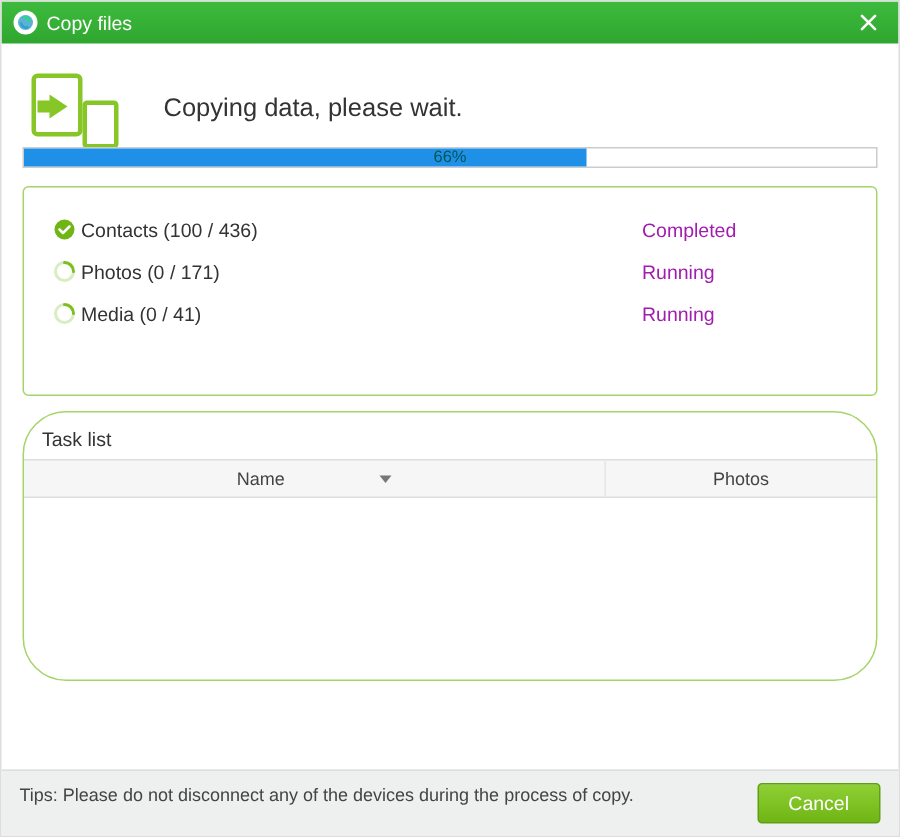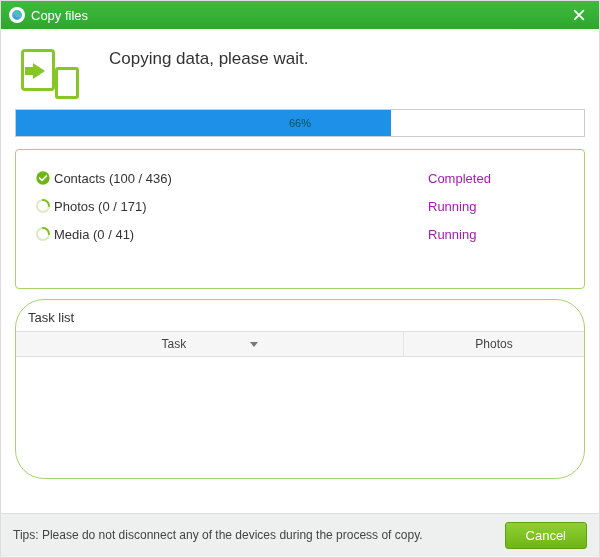--- a/index.html
+++ b/index.html
@@ -34,21 +34,22 @@
   .titlebar .close {
     width: 24px; height: 24px;
     display: flex; align-items: center; justify-content: center;
     font-size: 16px; cursor: pointer;
   }
   .content {
     padding: 14px 14px 0 14px;
   }
   .header-row {
     display: flex;
-    padding: 6px 4px 14px 4px;
+    align-items: center;
+    padding: 6px 4px 3px 4px;
   }
   .device-icon {
     width: 52px; height: 46px; position: relative; margin-right: 36px; margin-left: 2px;
   }
   .device-icon .tablet {
     position: absolute; width: 34px; height: 42px;
     border: 3px solid #86c626; background: #fff; border-radius: 4px;
     left: 0; top: 0;
   }
   .device-icon .phone {
@@ -64,21 +65,21 @@
     z-index: 3;
   }
   .device-icon .arrow::before {
     content: ""; position: absolute; left: -20px; top: -4px;
     width: 10px; height: 8px; background: #86c626;
   }
   .heading {
     font-size: 17px; color: #333;
   }
   .progress-wrap {
-    height: 28px; border: 1px solid #ccc; background: #fff; position: relative; margin-bottom: 12px;
+    height: 14px; border: 1px solid #ccc; background: #fff; position: relative; margin-bottom: 12px;
   }
   .progress-fill {
     height: 100%; background: #1e90e8; width: 66%;
   }
   .progress-label {
     position: absolute; left: 50%; top: 50%; transform: translate(-50%, -50%);
     font-size: 11px; color: #055; 
   }
   .status-box, .tasklist-box {
     border: 1px solid #a6d46a; border-radius: 4px; background: #fff;
@@ -107,21 +108,21 @@
   .task-header .col-name { flex: 1; text-align: center; padding: 5px 0; position: relative; border-right: 1px solid #e5e5e5; }
   .task-header .col-status { width: 180px; text-align: center; padding: 5px 0; }
   .sort-caret {
     display: inline-block; margin-left: 60px; width: 0; height: 0;
     border-left: 4px solid transparent; border-right: 4px solid transparent;
     border-top: 5px solid #777; vertical-align: middle;
   }
   .footer {
     position: absolute; left: 1px; right: 1px; bottom: 1px;
     background: #eef0ef; border-top: 1px solid #ddd;
-    display: flex; align-items: center; padding: 8px 12px;
+    display: flex; align-items: flex-start; padding: 8px 12px;
   }
   .footer .tips { flex: 1; font-size: 12px; color: #444; line-height: 1.4; }
   .footer .cancel-btn {
     background: linear-gradient(#8fd034, #6fb515);
     color: #fff; border: 1px solid #5fa012; border-radius: 3px;
     padding: 5px 20px; font-size: 13px; cursor: pointer;
   }
   @keyframes spin { to { transform: rotate(360deg); } }
   .spinner { animation: spin 1s linear infinite; transform-origin: 50% 50%; }
 </style>
@@ -190,21 +191,21 @@
       </span>
       <span class="name">Media (0 / 41)</span>
       <span class="state">Running</span>
     </div>
   </div>
 
   <div class="tasklist-box">
     <div class="tasklist-title">Task list</div>
     <div class="task-header">
       <div class="col-name">
-        <span>Task</span>
+        <span>Name</span>
         <span class="sort-caret"></span>
       </div>
       <div class="col-status">
         <span>Photos</span>
       </div>
     </div>
   </div>
 
 </div>
 

